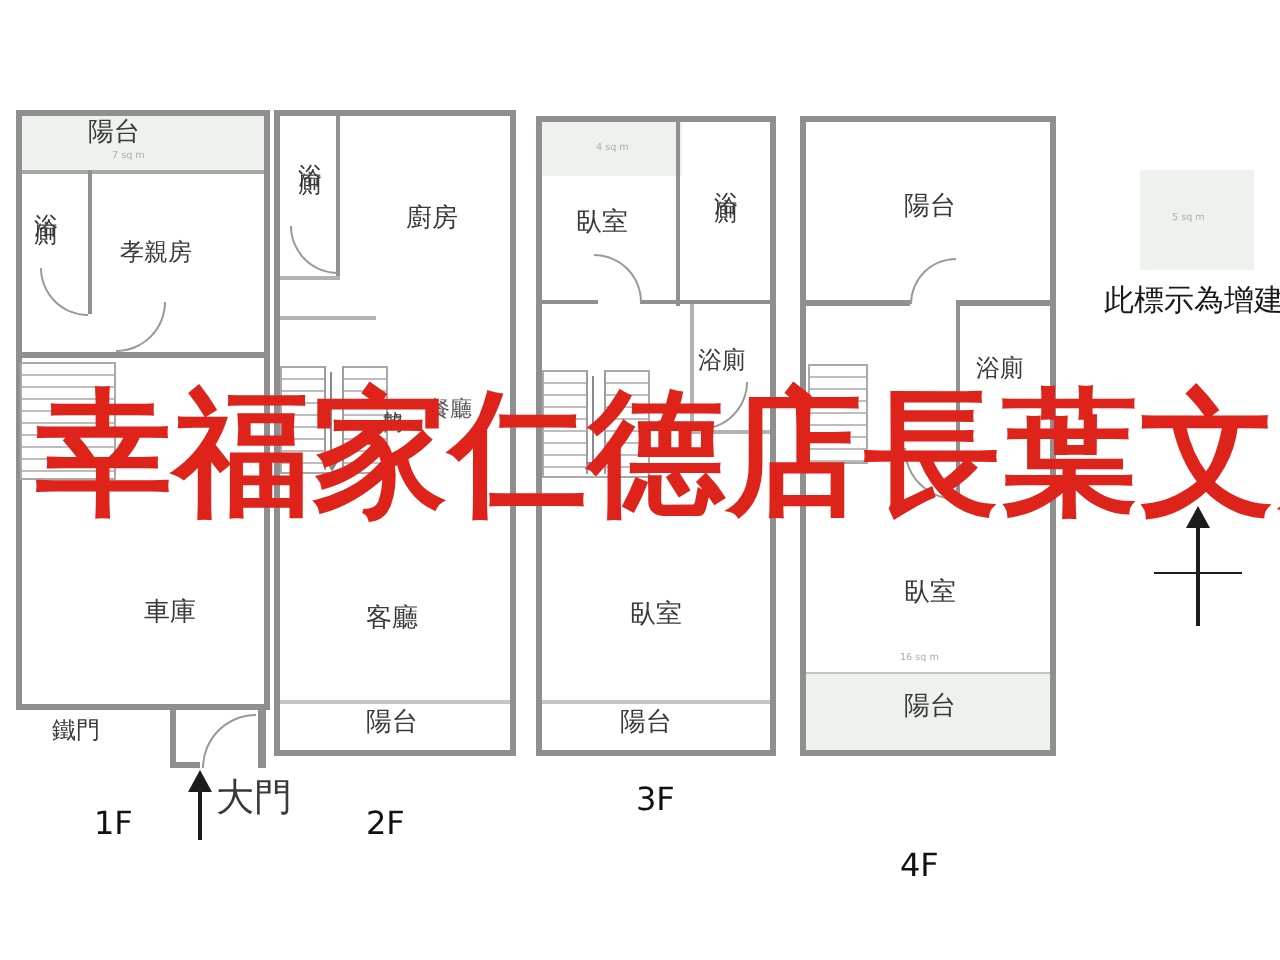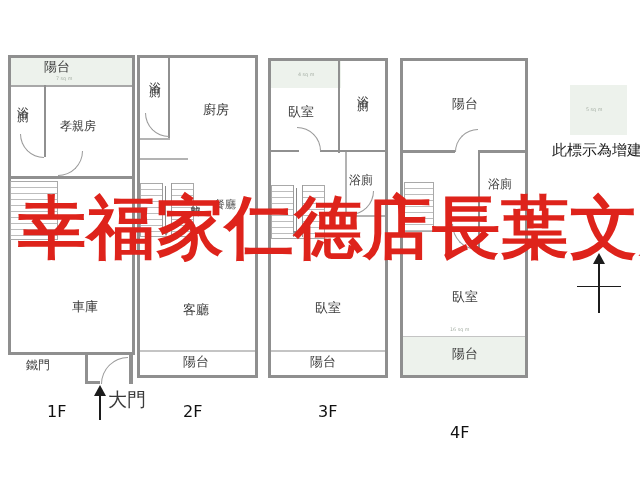--- a/index.html
+++ b/index.html
@@ -105,21 +105,21 @@
     <div class="arrow-line" style="left:296px;top:188px;width:1px;height:44px;background:#8a8a8a;"></div>
     <div class="tri-down" style="left:293px;top:231px;"></div>
   </div>
   <div class="thin" style="left:271px;top:350px;width:114px;height:2px;"></div>
 
   <div class="lbl" style="left:288px;top:105px;">臥室</div>
   <div class="vlbl" style="left:354px;top:86px;">浴廁</div>
   <div class="lbl-sm" style="left:349px;top:174px;">浴廁</div>
   <div class="lbl" style="left:315px;top:301px;">臥室</div>
   <div class="lbl" style="left:310px;top:355px;">陽台</div>
-  <div class="floor-tag" style="left:318px;top:402px;">3F</div>
+  <div class="floor-tag" style="left:318px;top:390px;">3F</div>
 
   <div class="floor-box" style="left:400px;top:58px;width:128px;height:320px;"></div>
   <div class="wall" style="left:403px;top:150px;width:52px;height:3px;"></div>
   <div class="wall" style="left:478px;top:150px;width:47px;height:3px;"></div>
   <div class="arc arc-tl" style="left:455px;top:129px;width:23px;height:23px;"></div>
   <div class="wall" style="left:478px;top:153px;width:2px;height:95px;"></div>
   <div class="arc arc-bl" style="left:452px;top:224px;width:26px;height:26px;"></div>
   <div class="stairs" style="left:404px;top:182px;width:28px;height:48px;"></div>
   <div class="thin" style="left:403px;top:336px;width:122px;height:1px;"></div>
   <div class="green" style="left:403px;top:337px;width:122px;height:38px;"></div>

